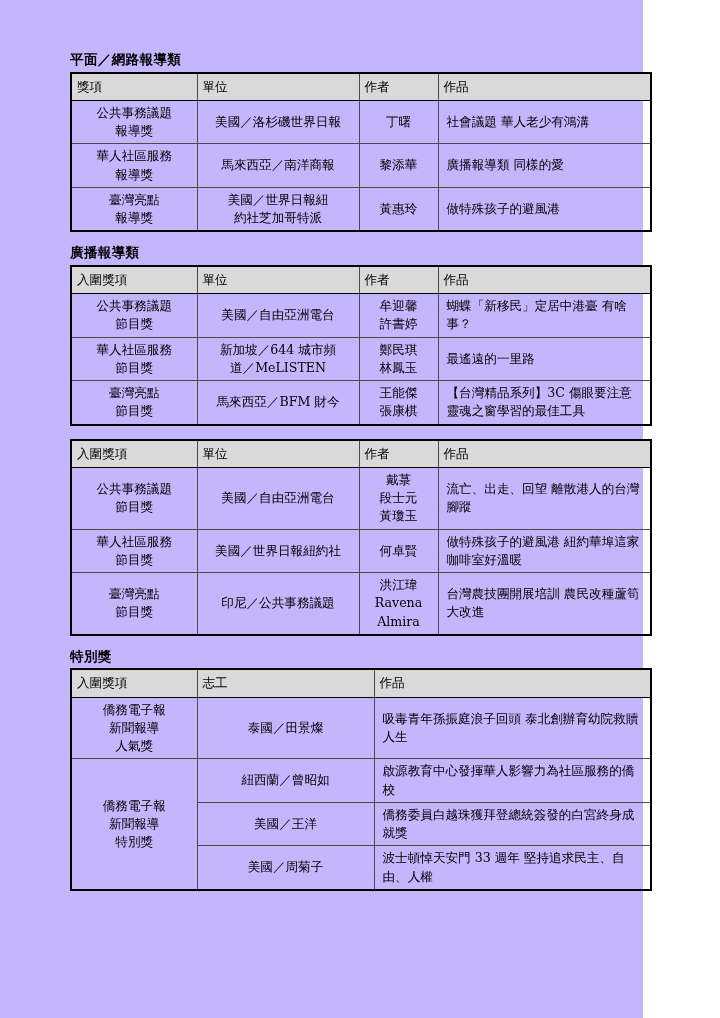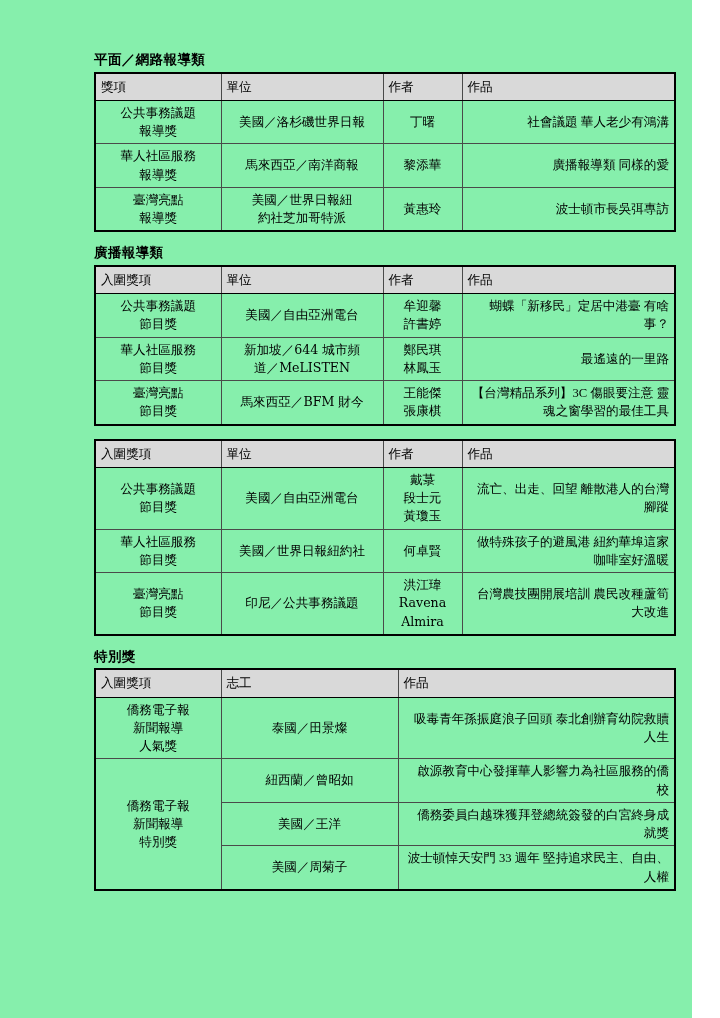--- a/index.html
+++ b/index.html
@@ -9,25 +9,25 @@
   }
   body {
     width: 720px;
     height: 1018px;
     font-family: "DejaVu Serif", "Liberation Serif", serif;
     color: #000000;
     overflow: hidden;
   }
   .page {
     position: relative;
-    width: 692px;
+    width: 643px;
     height: 1018px;
-    background: #86efac;
+    background: #c4b5fd;
     box-sizing: border-box;
-    padding: 52px 70px 0 94px;
+    padding: 52px 70px 0 70px;
   }
   .section {
     margin-bottom: 13px;
   }
   .section-heading {
     font-size: 13.5px;
     font-weight: bold;
     line-height: 1.15;
     margin: 0 0 4px 0;
     letter-spacing: 0.4px;
@@ -51,23 +51,22 @@
   table.award-table thead th {
     background: #d9d9d9;
     text-align: left;
     padding: 4px 5px;
     border-bottom: 1px solid #000000;
   }
   .cell-center {
     text-align: center;
   }
   .cell-left {
-    text-align: right;
+    text-align: left;
     padding-left: 8px !important;
-    font-family: Liberation Serif, serif;
   }
   .multiline {
     white-space: pre-line;
   }
   
   .col-a { width: 126px; }
   .col-b { width: 162px; }
   .col-c { width: 79px; }
   .col-d { width: 213px; }
   
@@ -111,21 +110,21 @@
           <td class="cell-center multiline">馬來西亞／南洋商報</td>
           <td class="cell-center multiline">黎添華</td>
           <td class="cell-left">廣播報導類 同樣的愛</td>
         </tr>
         <tr>
           <td class="cell-center multiline">臺灣亮點
 報導獎</td>
           <td class="cell-center multiline">美國／世界日報紐
 約社芝加哥特派</td>
           <td class="cell-center multiline">黃惠玲</td>
-          <td class="cell-left">波士頓市長吳弭專訪</td>
+          <td class="cell-left">做特殊孩子的避風港</td>
         </tr>
       </tbody>
     </table>
   </div>
 
   <div class="section">
     <div class="section-heading">廣播報導類</div>
     <table class="award-table">
       <colgroup>
         <col class="col-a">

